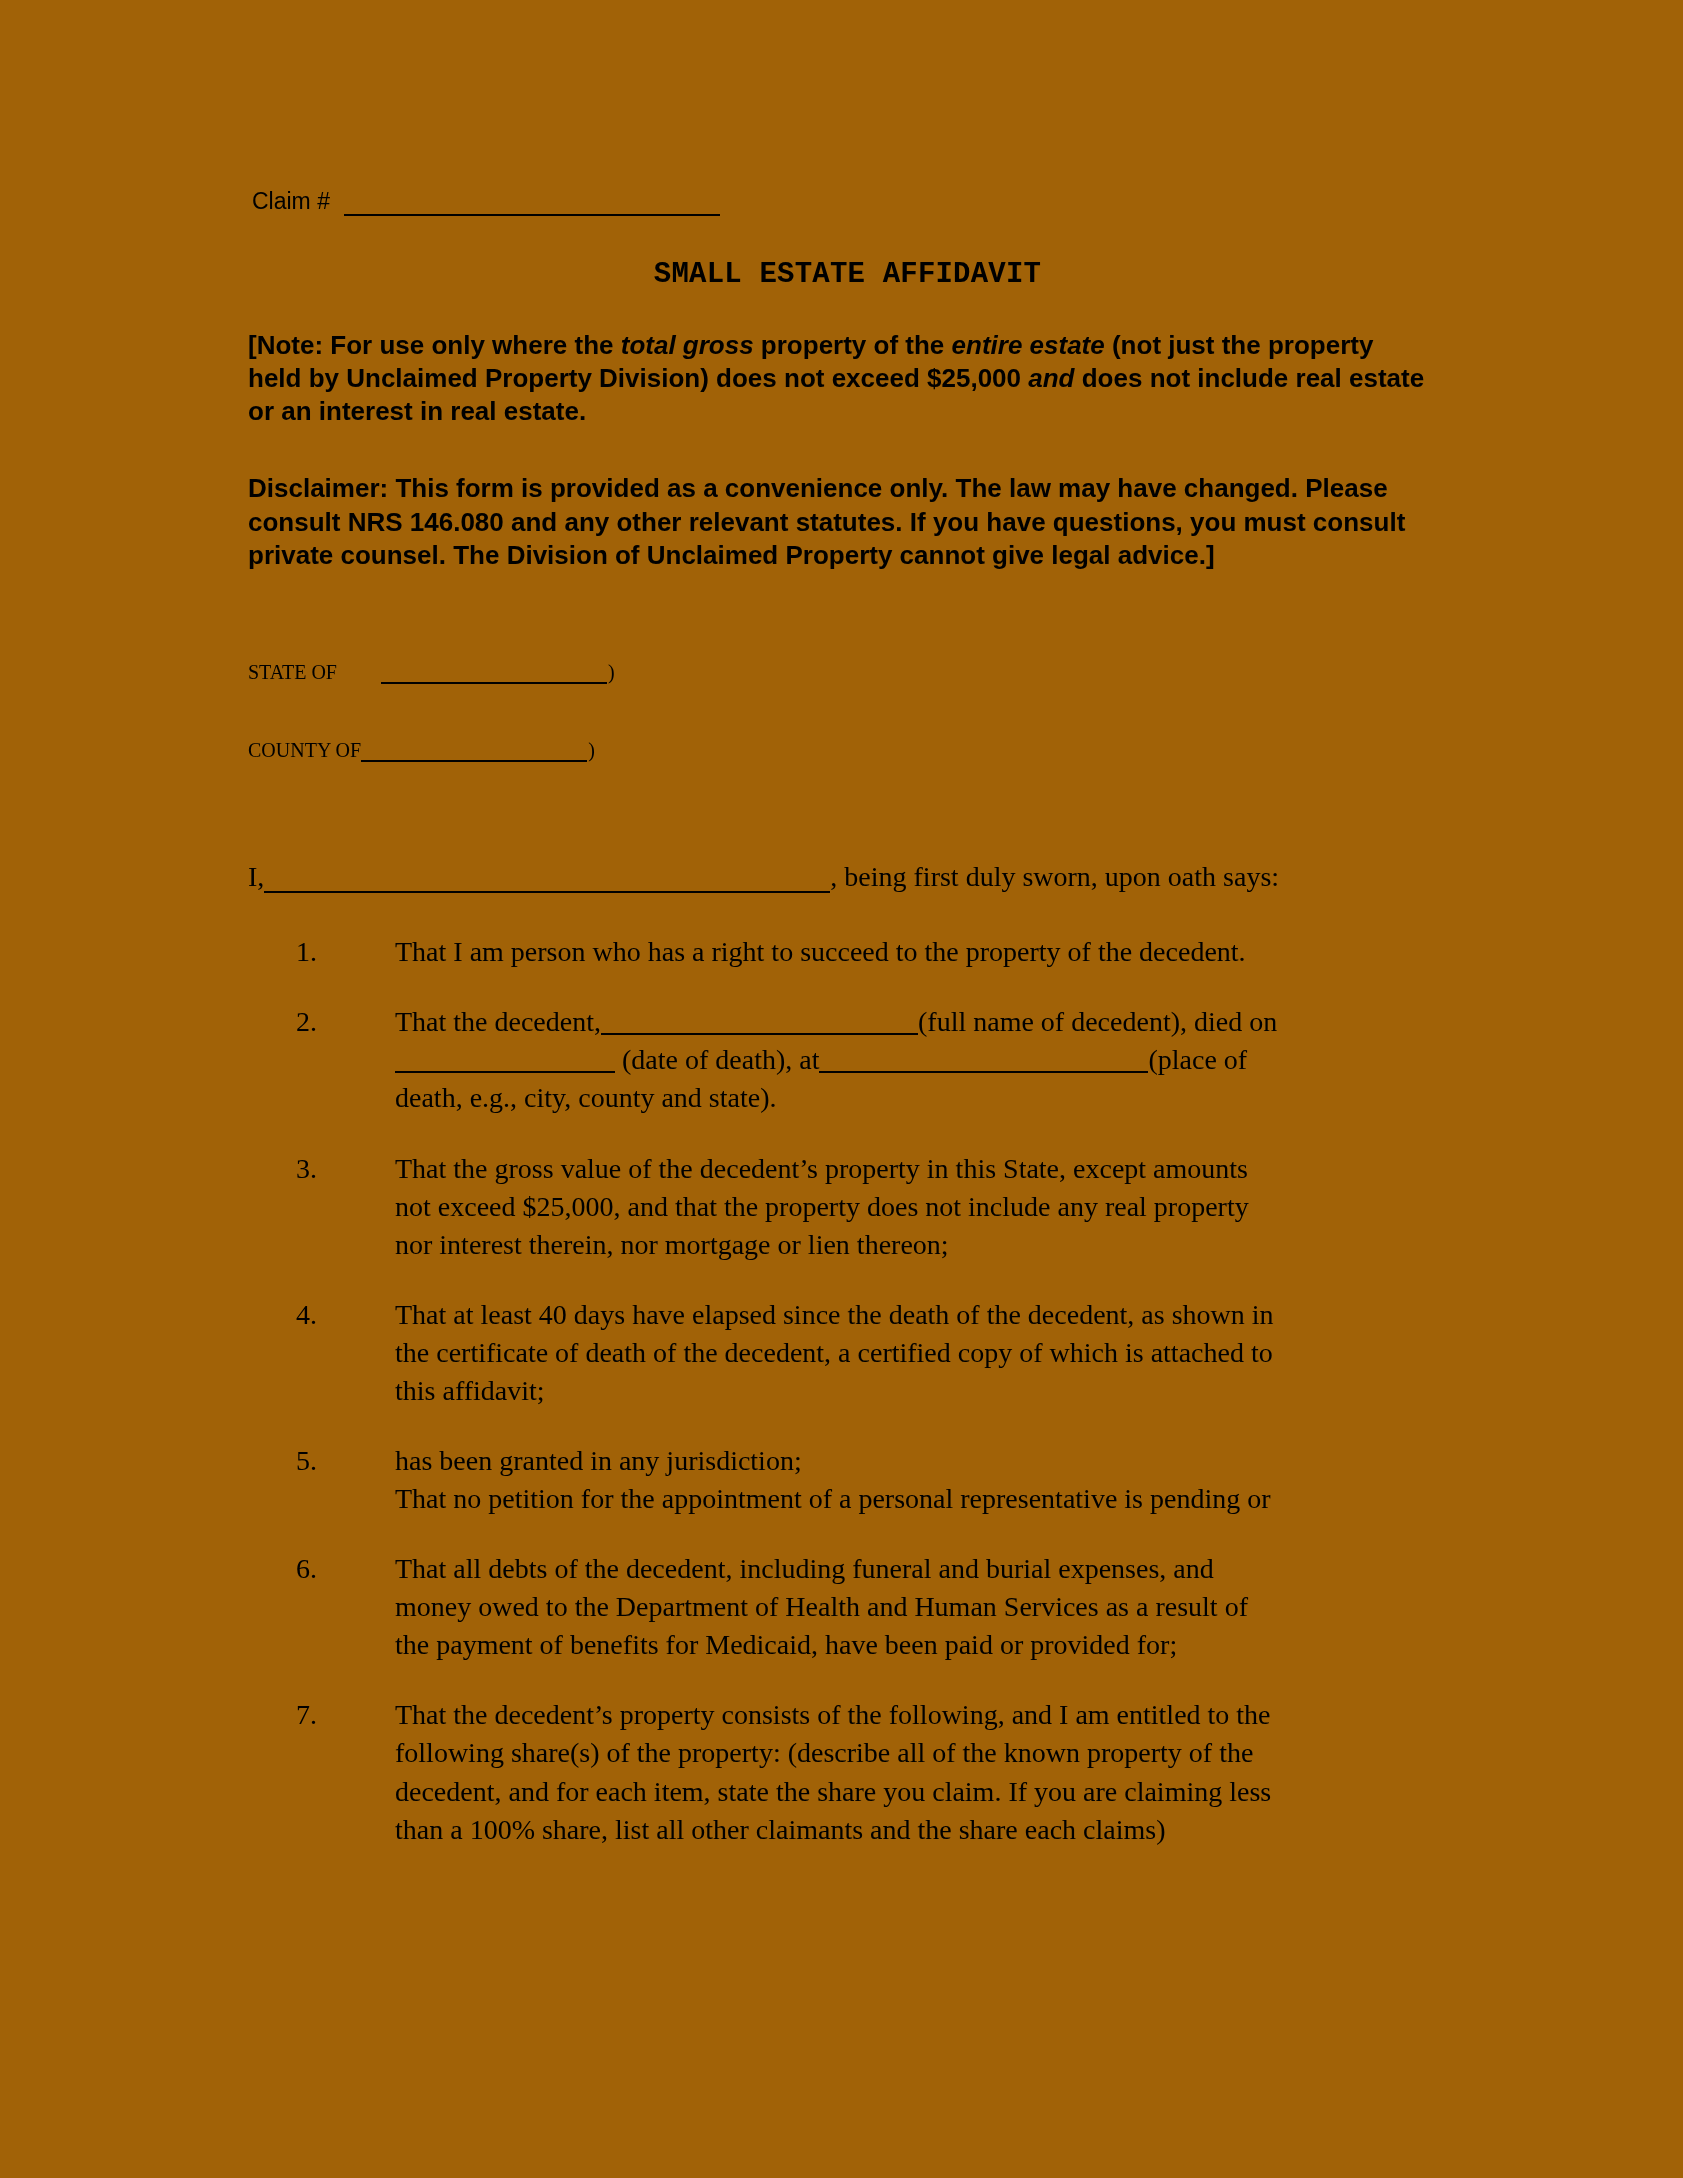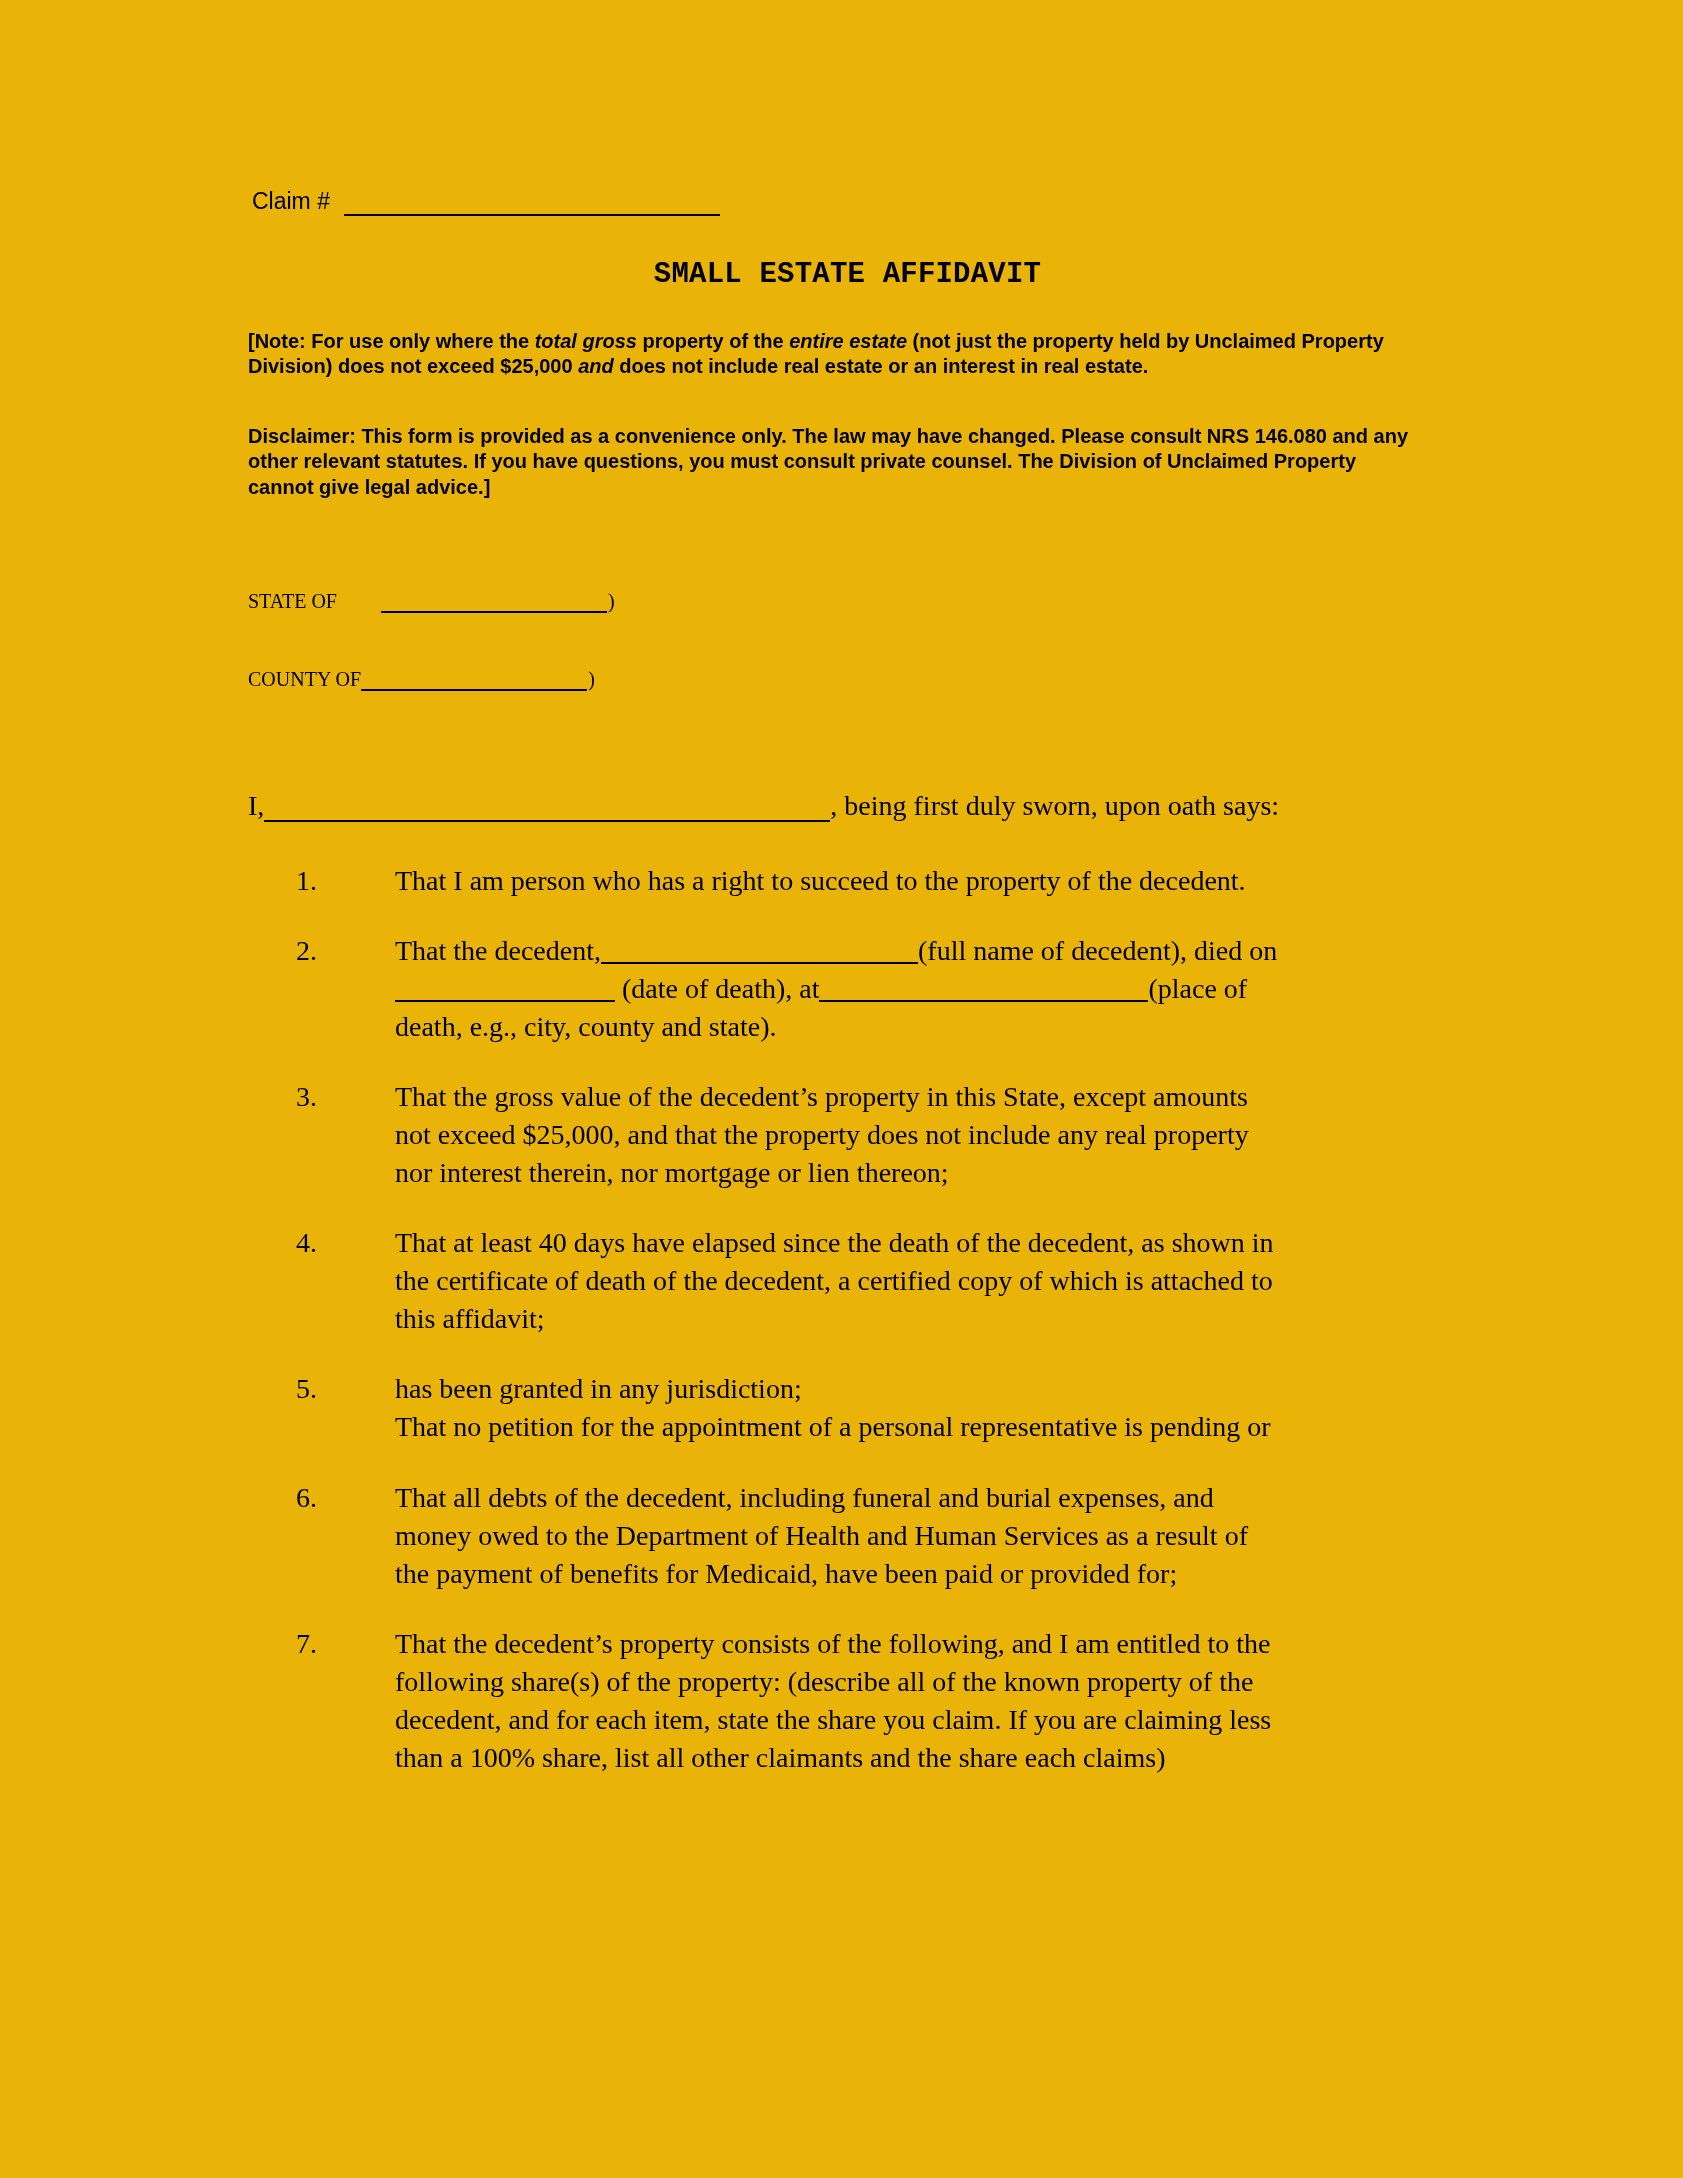--- a/index.html
+++ b/index.html
@@ -4,21 +4,21 @@
 <style>
   html, body {
     margin: 0;
     padding: 0;
     background: #ffffff;
   }
   .page {
     position: relative;
     width: 1683px;
     height: 2178px;
-    background: #eab308;
+    background: #a16207;
     margin: 0 auto;
     overflow: hidden;
     box-sizing: border-box;
   }
   .sheet {
     position: absolute;
     left: 246px;
     top: 188px;
     width: 1203px;
   }
@@ -49,21 +49,21 @@
     text-align: center;
     margin-top: 42px;
     letter-spacing: 0.2px;
     color: #000;
   }
 
   
   .bold-para {
     font-family: "Liberation Sans", sans-serif;
     font-weight: bold;
-    font-size: 20px;
+    font-size: 26px;
     line-height: 1.28;
     color: #000;
     margin-top: 38px;
     margin-left: 2px;
     width: 1178px;
   }
   .bold-para.second { margin-top: 44px; }
   .bold-para i { font-style: italic; }
 
   .venue-block { margin-top: 89px; margin-left: 2px; }

